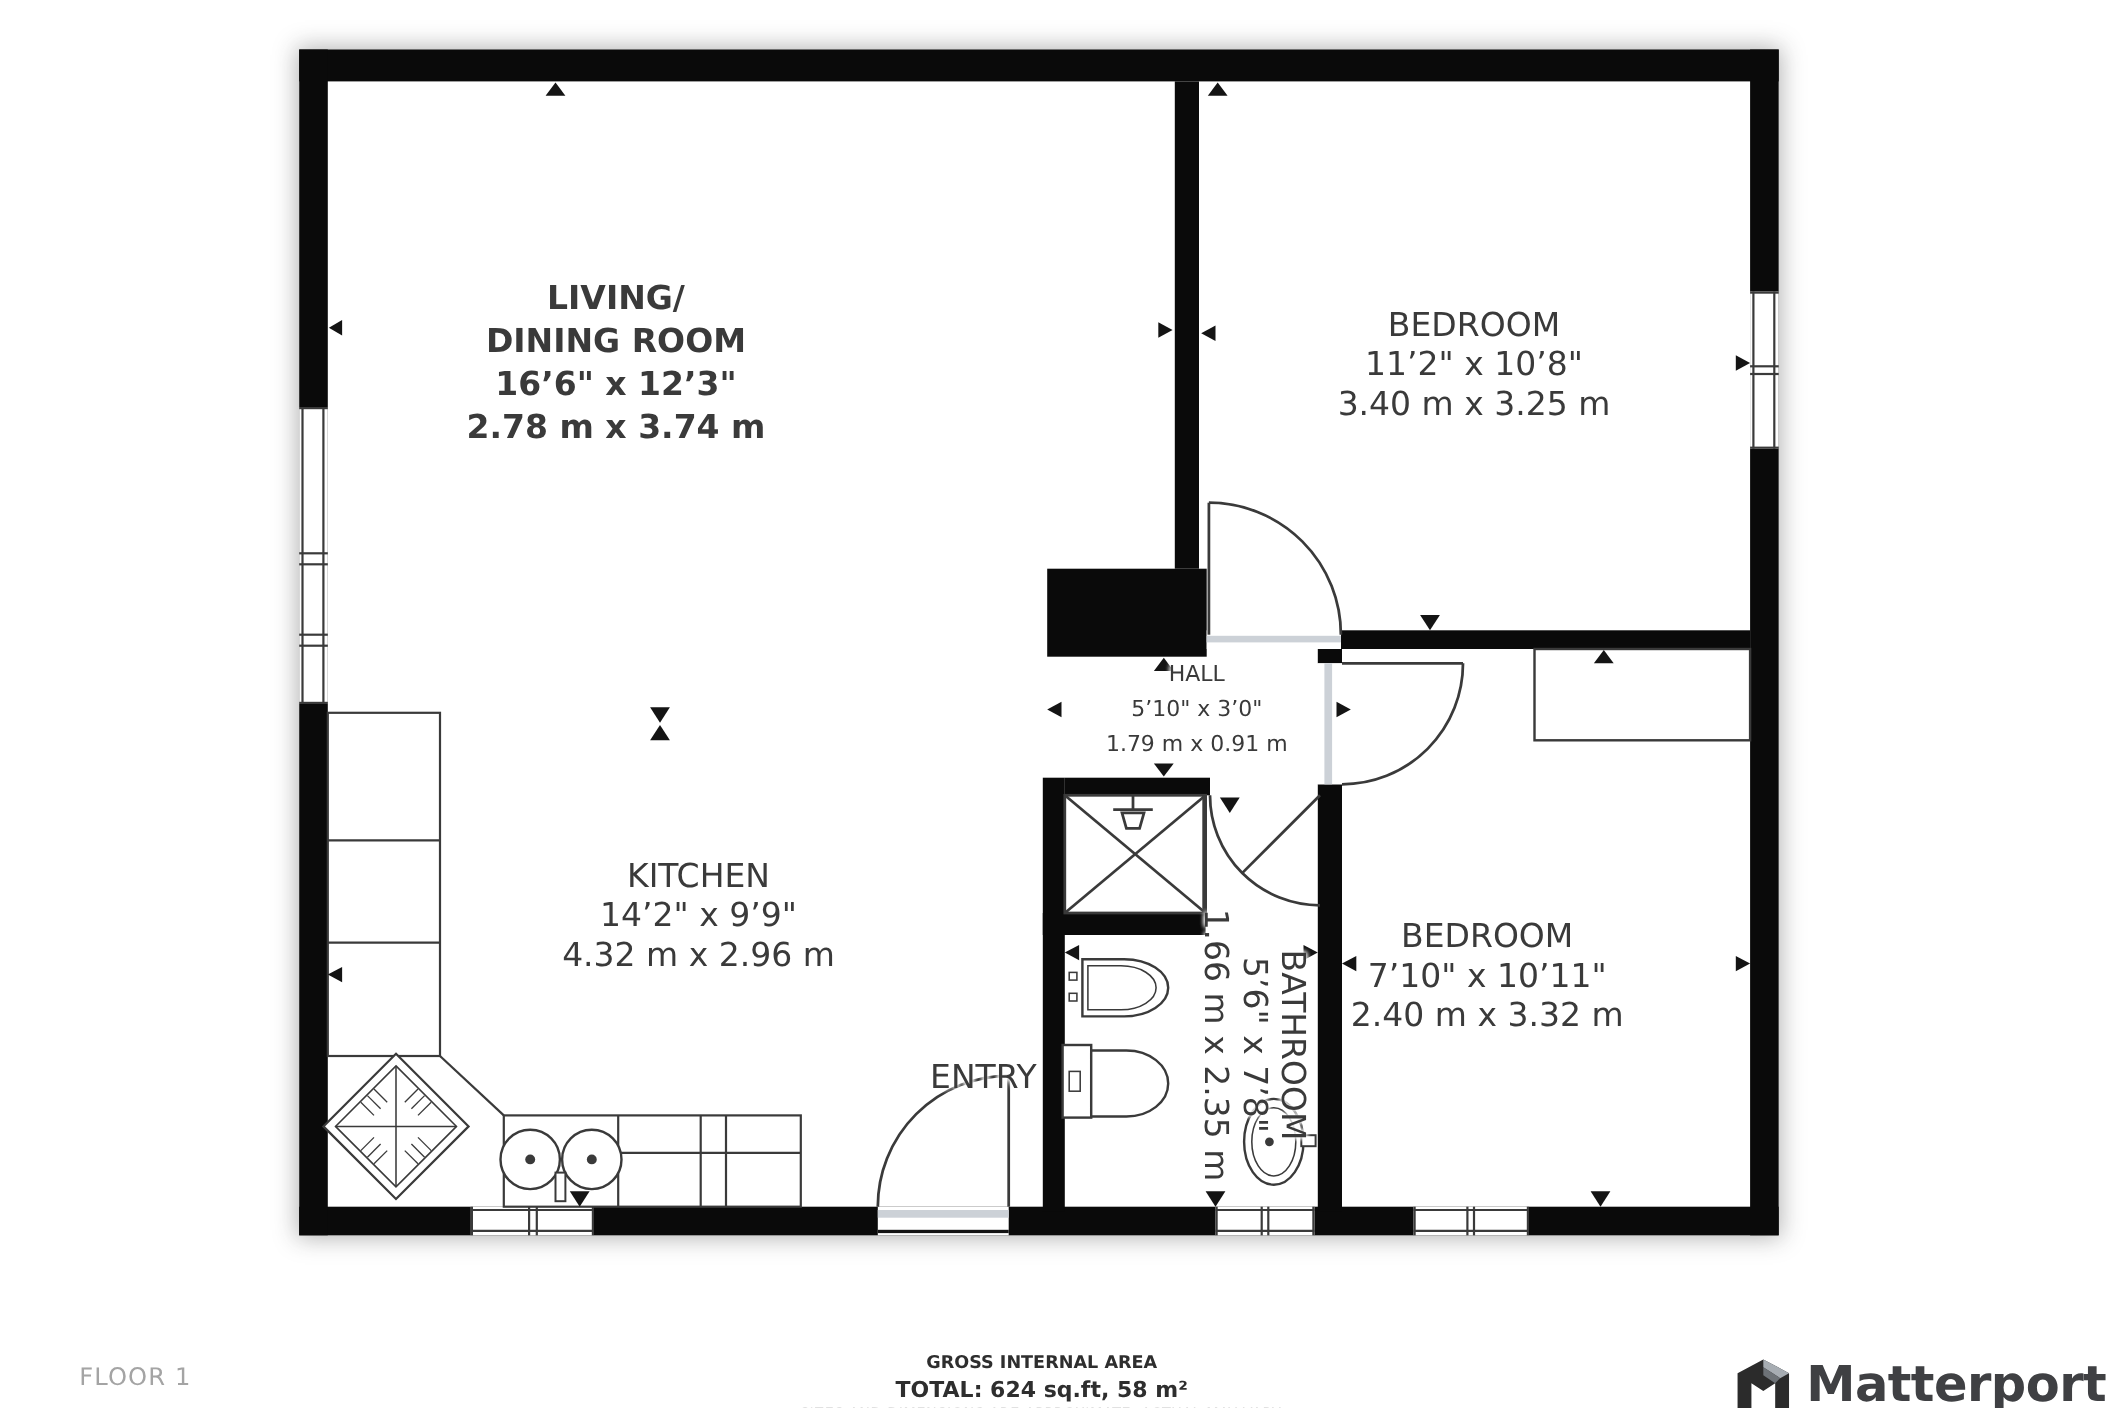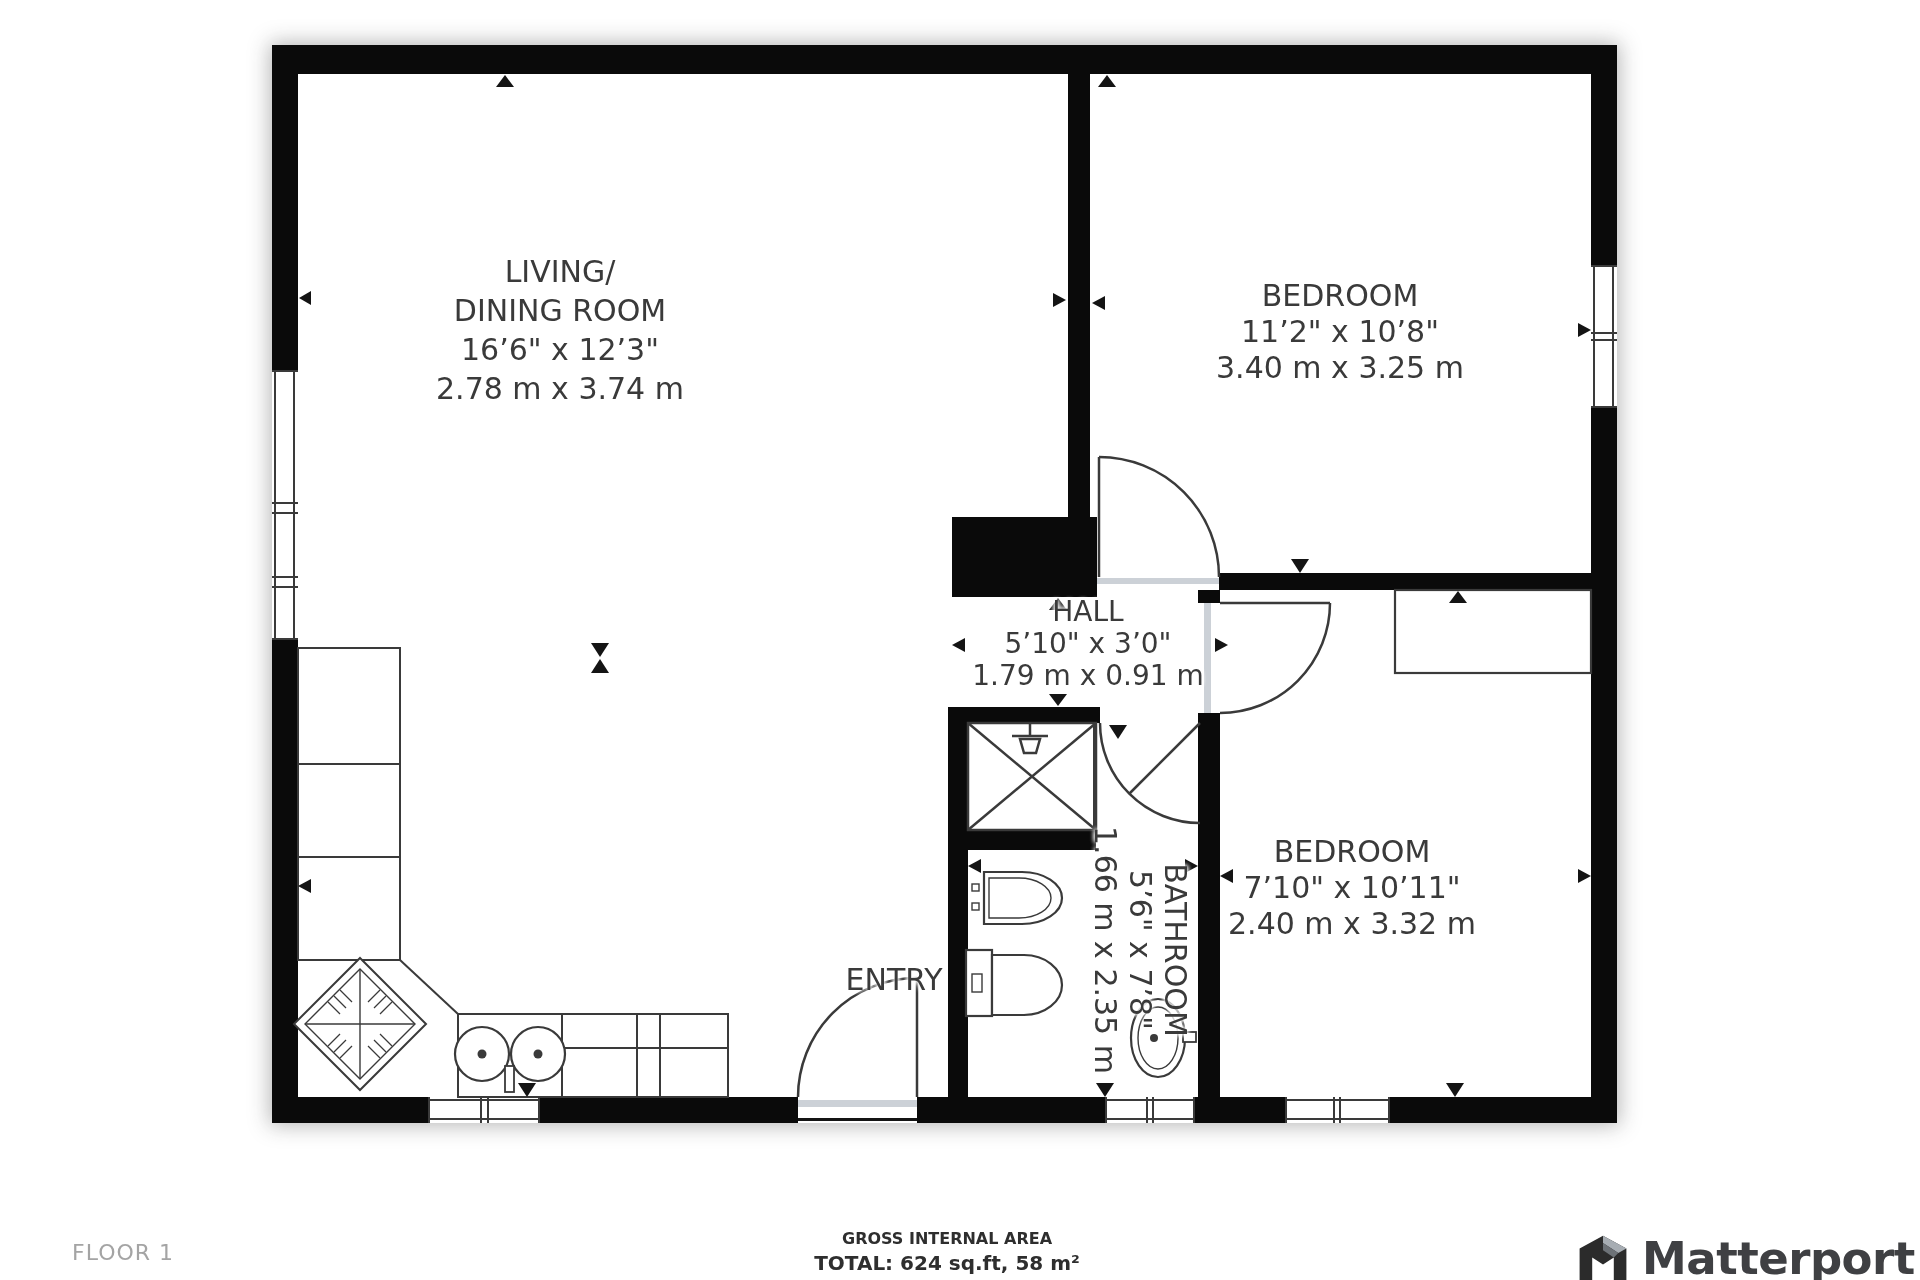--- a/index.html
+++ b/index.html
@@ -16,21 +16,21 @@
   svg.plan{position:absolute;left:0;top:0;}
   .room-label{
     position:absolute;text-align:center;white-space:nowrap;
     font-size:30px;color:#3a3a3a;
     text-shadow:0 0 5px #fff,0 0 5px #fff,0 0 5px #fff;
     transform:translateX(-50%);
   }
   .room-label .ln{display:block;}
   .lbl-living .ln{line-height:39px;}
   .lbl-b1 .ln,.lbl-kitchen .ln,.lbl-b2 .ln{line-height:36px;text-align:center;}
-  .lbl-hall{font-size:28px;}
+  .lbl-hall{font-size:20px;}
   .lbl-hall .ln{line-height:32px;}
   .lbl-bath{
     transform:translate(-50%,-50%) rotate(90deg);
   }
   .lbl-bath .ln{line-height:35px;}
   .floor-label{
     position:absolute;left:72px;top:1240px;
     font-size:22px;color:#a4a4a4;letter-spacing:1px;
   }
   .area-block{
@@ -253,39 +253,44 @@
       <polygon points="981,859 981,873 968,866"></polygon>
       <polygon points="1185,859 1185,873 1198,866"></polygon>
       <polygon points="1096,1083 1114,1083 1105,1097"></polygon>
       <polygon points="1233,869 1233,883 1220,876"></polygon>
       <polygon points="1578,869 1578,883 1591,876"></polygon>
       <polygon points="1446,1083 1464,1083 1455,1097"></polygon>
       <polygon points="1449,603 1467,603 1458,591"></polygon>
     </g>
   </svg>
 
-  <div class="room-label lbl-living" style="left:560px;top:252px;">
+  <div class="room-label lbl-living" style="left:560px;top:252px;font-weight:bold;">
     <span class="ln">LIVING/</span>
     <span class="ln">DINING ROOM</span>
     <span class="ln">16’6" x 12’3"</span>
     <span class="ln">2.78 m x 3.74 m</span>
   </div>
 
   <div class="room-label lbl-b1" style="left:1340px;top:278px;">
     <span class="ln">BEDROOM</span>
     <span class="ln">11’2" x 10’8"</span>
     <span class="ln">3.40 m x 3.25 m</span>
   </div>
 
   <div class="room-label lbl-hall" style="left:1088px;top:596px;">
     <span class="ln">HALL</span>
     <span class="ln">5’10" x 3’0"</span>
     <span class="ln">1.79 m x 0.91 m</span>
   </div>
 
+  <div class="room-label lbl-kitchen" style="left:635px;top:779px;">
+    <span class="ln">KITCHEN</span>
+    <span class="ln">14’2" x 9’9"</span>
+    <span class="ln">4.32 m x 2.96 m</span>
+  </div>
 
   <div class="room-label lbl-bath" style="left:1140px;top:950px;">
     <span class="ln">BATHROOM</span>
     <span class="ln">5’6" x 7’8"</span>
     <span class="ln">1.66 m x 2.35 m</span>
   </div>
 
   <div class="room-label lbl-b2" style="left:1352px;top:834px;">
     <span class="ln">BEDROOM</span>
     <span class="ln">7’10" x 10’11"</span>

